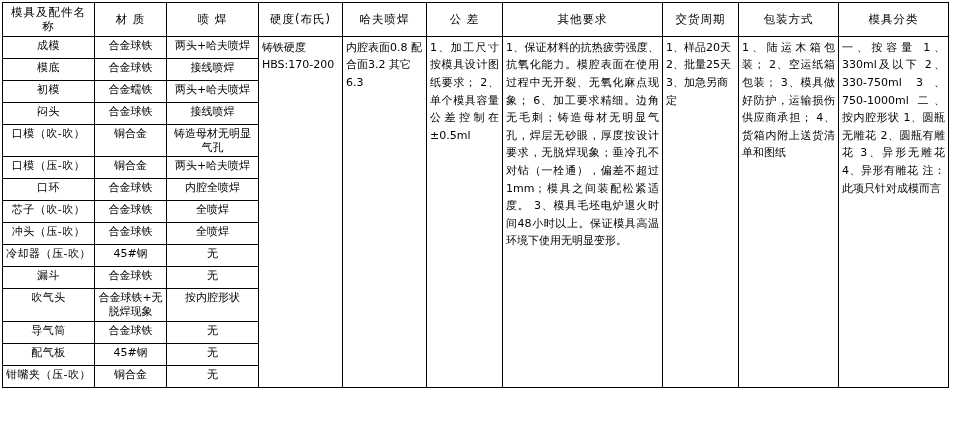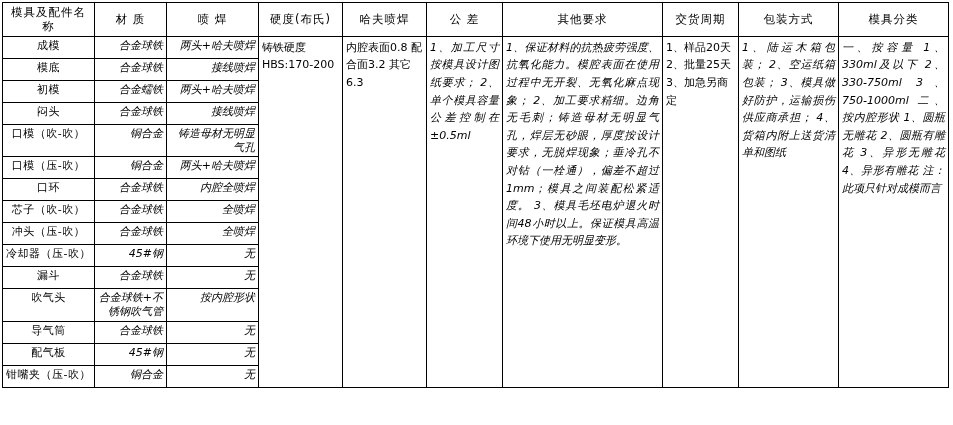--- a/index.html
+++ b/index.html
@@ -42,35 +42,33 @@
     letter-spacing: 1px;
     font-size: 11.5px;
   }
   td.c-name {
     text-align: center;
     vertical-align: middle;
     padding-left: 4px;
     letter-spacing: 0.5px;
   }
   td.c-mat, td.c-weld {
-    text-align: right;
+    text-align: center;
     vertical-align: middle;
     padding-left: 4px;
-    font-style: italic;
   }
   td.big {
     text-align: left;
     vertical-align: middle;
     line-height: 1.6;
     margin-left: 48px;
   }
   td.big.just {
     text-align: justify;
     text-justify: inter-ideograph;
-    font-style: italic;
   }
   .row-h {
     height: 22px;
   }
   
   col.w-name { width: 92px; }
   col.w-mat { width: 72px; }
   col.w-weld { width: 92px; }
   col.w-hard { width: 84px; }
   col.w-rough { width: 84px; }
@@ -114,21 +112,21 @@
     <tbody id="tbody">
         <tr class="row-h">
           <td class="c-name">成模</td>
           <td class="c-mat">合金球铁</td>
           <td class="c-weld">两头+哈夫喷焊</td>
           <td class="big" rowspan="15">铸铁硬度HBS:170-200</td>
           <td class="big" rowspan="15">内腔表面0.8 配合面3.2 其它6.3</td>
           <td class="big just" rowspan="15">1、加工尺寸按模具设计图纸要求；
 2、单个模具容量公差控制在±0.5ml</td>
           <td class="big just" rowspan="15">1、保证材料的抗热疲劳强度、抗氧化能力。模腔表面在使用过程中无开裂、无氧化麻点现象；
-2、加工要求精细。边角无毛刺；铸造母材无明显气孔，焊层无砂眼，厚度按设计要求，无脱焊现象；垂冷孔不对钻（一栓通），偏差不超过1mm；模具之间装配松紧适度。
+6、加工要求精细。边角无毛刺；铸造母材无明显气孔，焊层无砂眼，厚度按设计要求，无脱焊现象；垂冷孔不对钻（一栓通），偏差不超过1mm；模具之间装配松紧适度。
 3、模具毛坯电炉退火时间48小时以上。保证模具高温环境下使用无明显变形。</td>
           <td class="big" rowspan="15">1、样品20天
 2、批量25天
 3、加急另商定</td>
           <td class="big just" rowspan="15">1、陆运木箱包装；
 2、空运纸箱包装；
 3、模具做好防护，运输损伤供应商承担；
 4、货箱内附上送货清单和图纸</td>
           <td class="big just" rowspan="15">一、按容量
 1、330ml及以下
@@ -186,21 +184,21 @@
           <td class="c-mat">45#钢</td>
           <td class="c-weld">无</td>
         </tr>
         <tr class="row-h">
           <td class="c-name">漏斗</td>
           <td class="c-mat">合金球铁</td>
           <td class="c-weld">无</td>
         </tr>
         <tr class="row-h">
           <td class="c-name">吹气头</td>
-          <td class="c-mat">合金球铁+不锈钢吹气管</td>
+          <td class="c-mat">合金球铁+无脱焊现象</td>
           <td class="c-weld">按内腔形状</td>
         </tr>
         <tr class="row-h">
           <td class="c-name">导气筒</td>
           <td class="c-mat">合金球铁</td>
           <td class="c-weld">无</td>
         </tr>
         <tr class="row-h">
           <td class="c-name">配气板</td>
           <td class="c-mat">45#钢</td>

